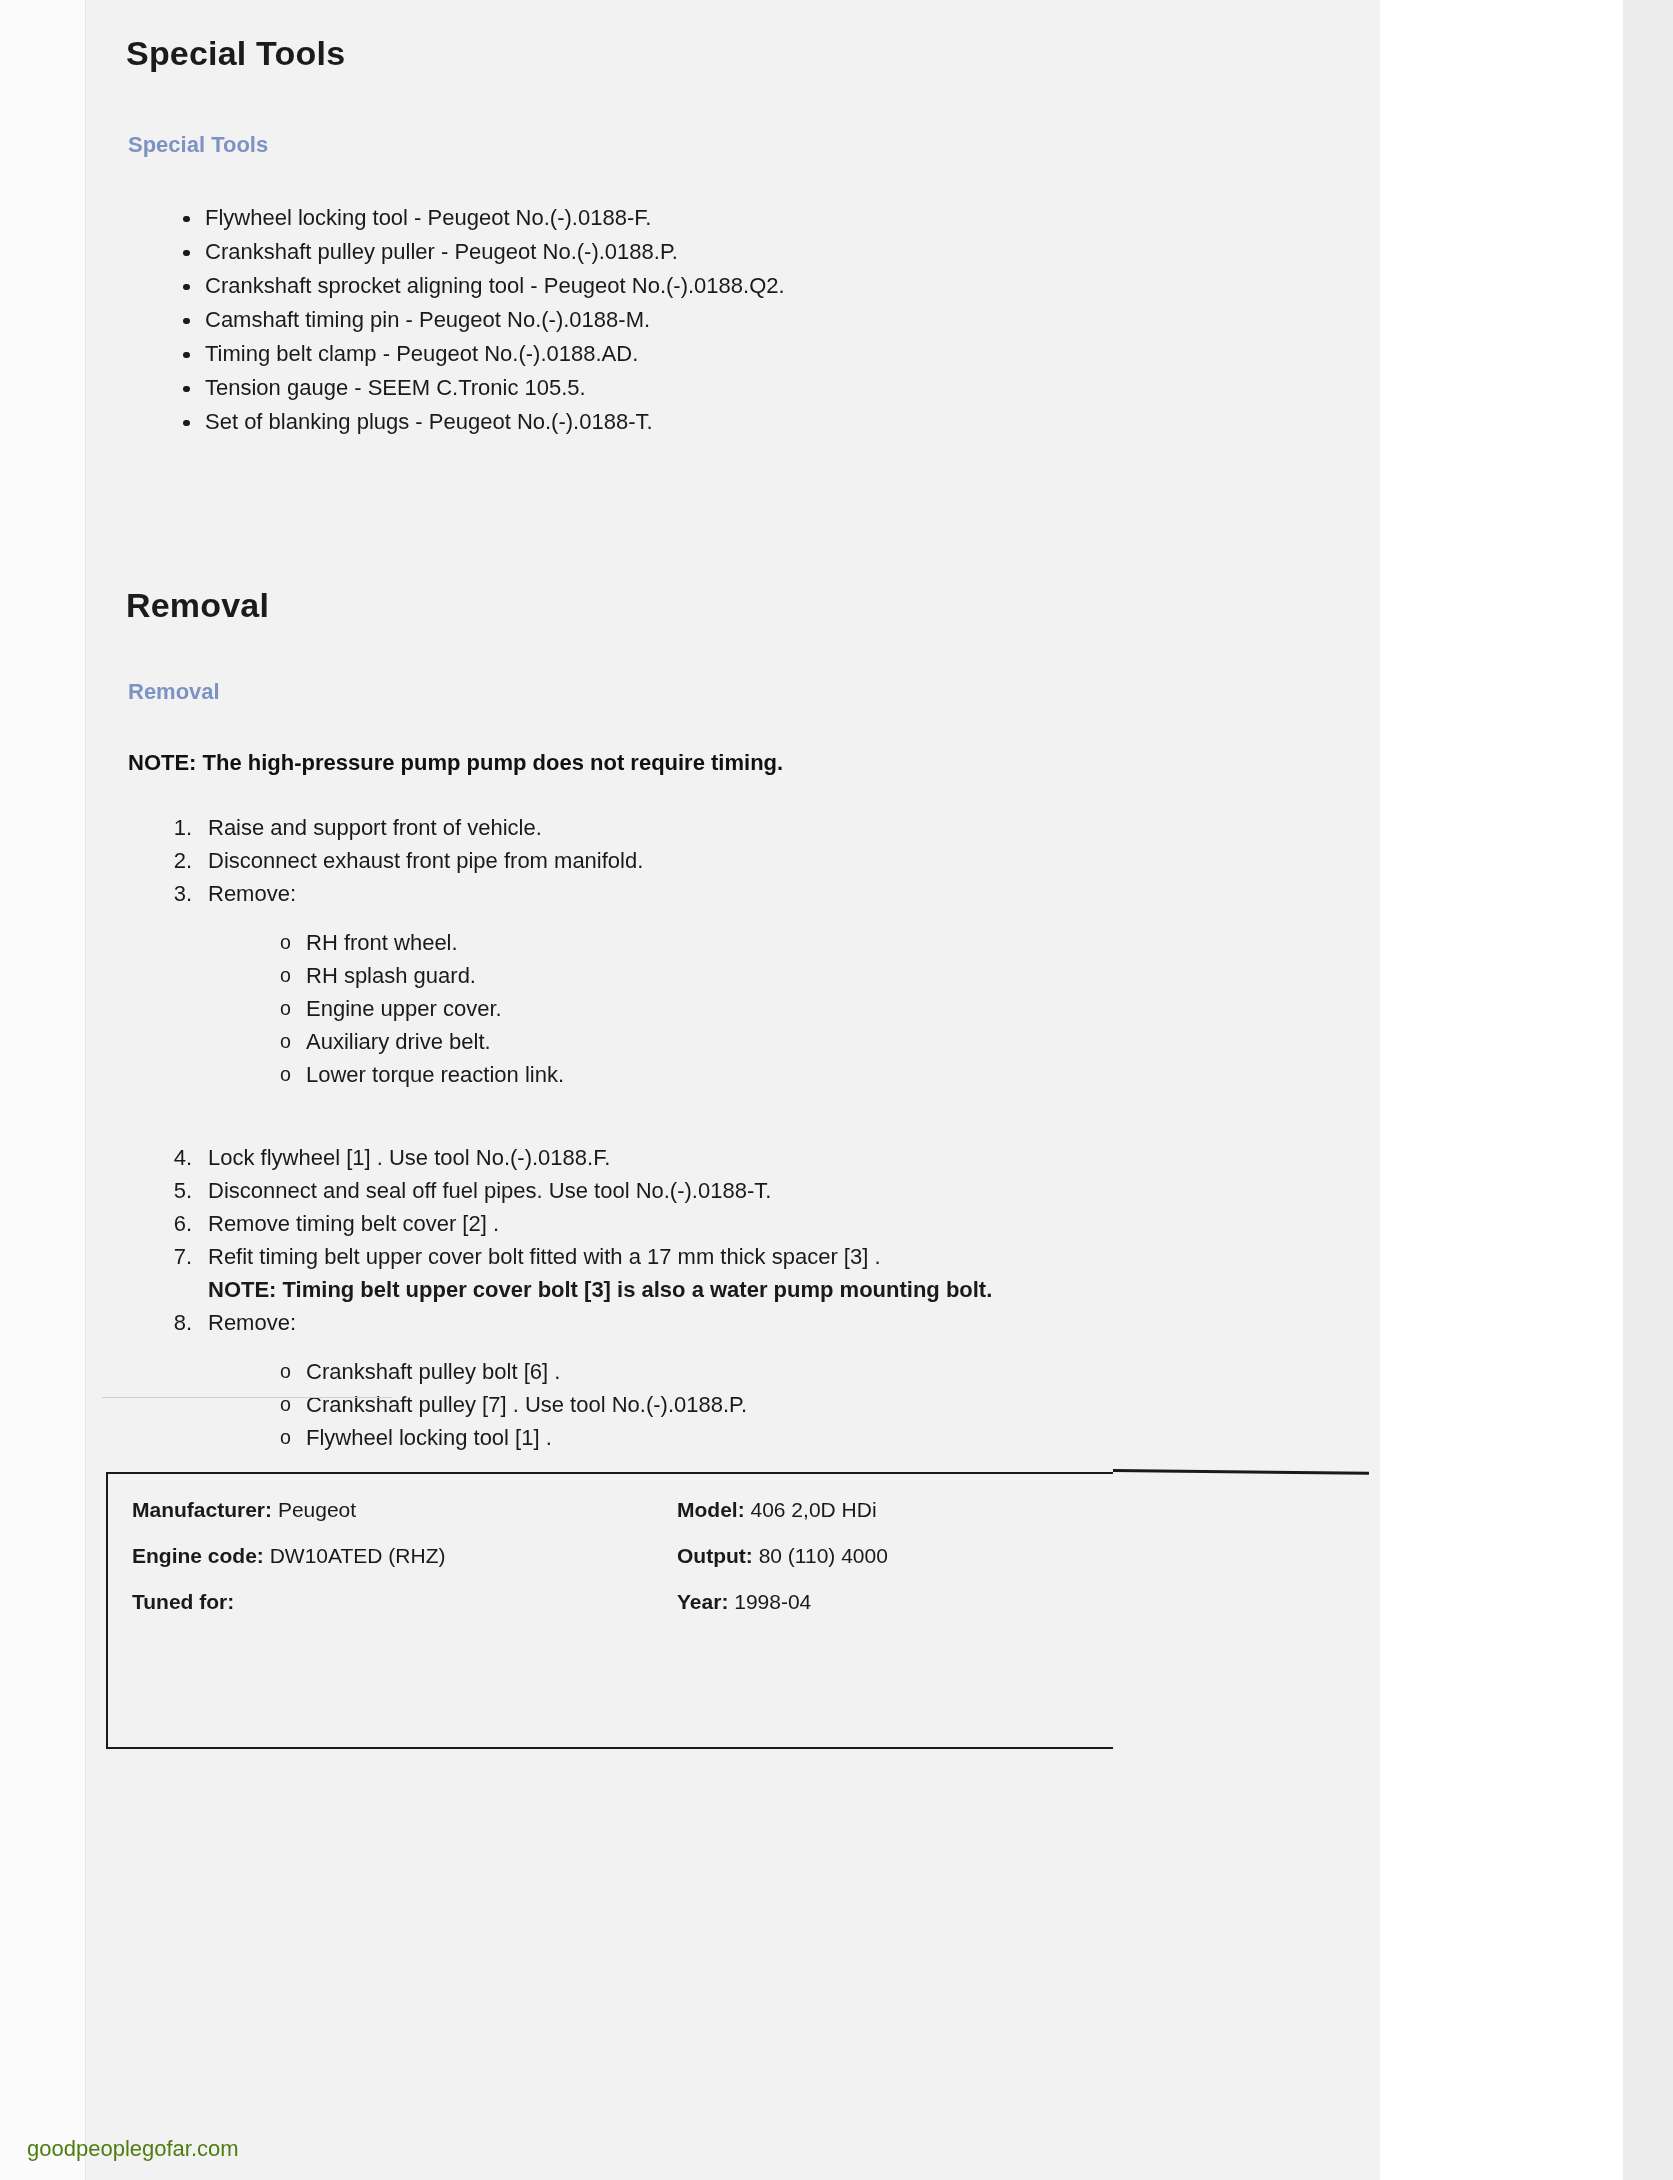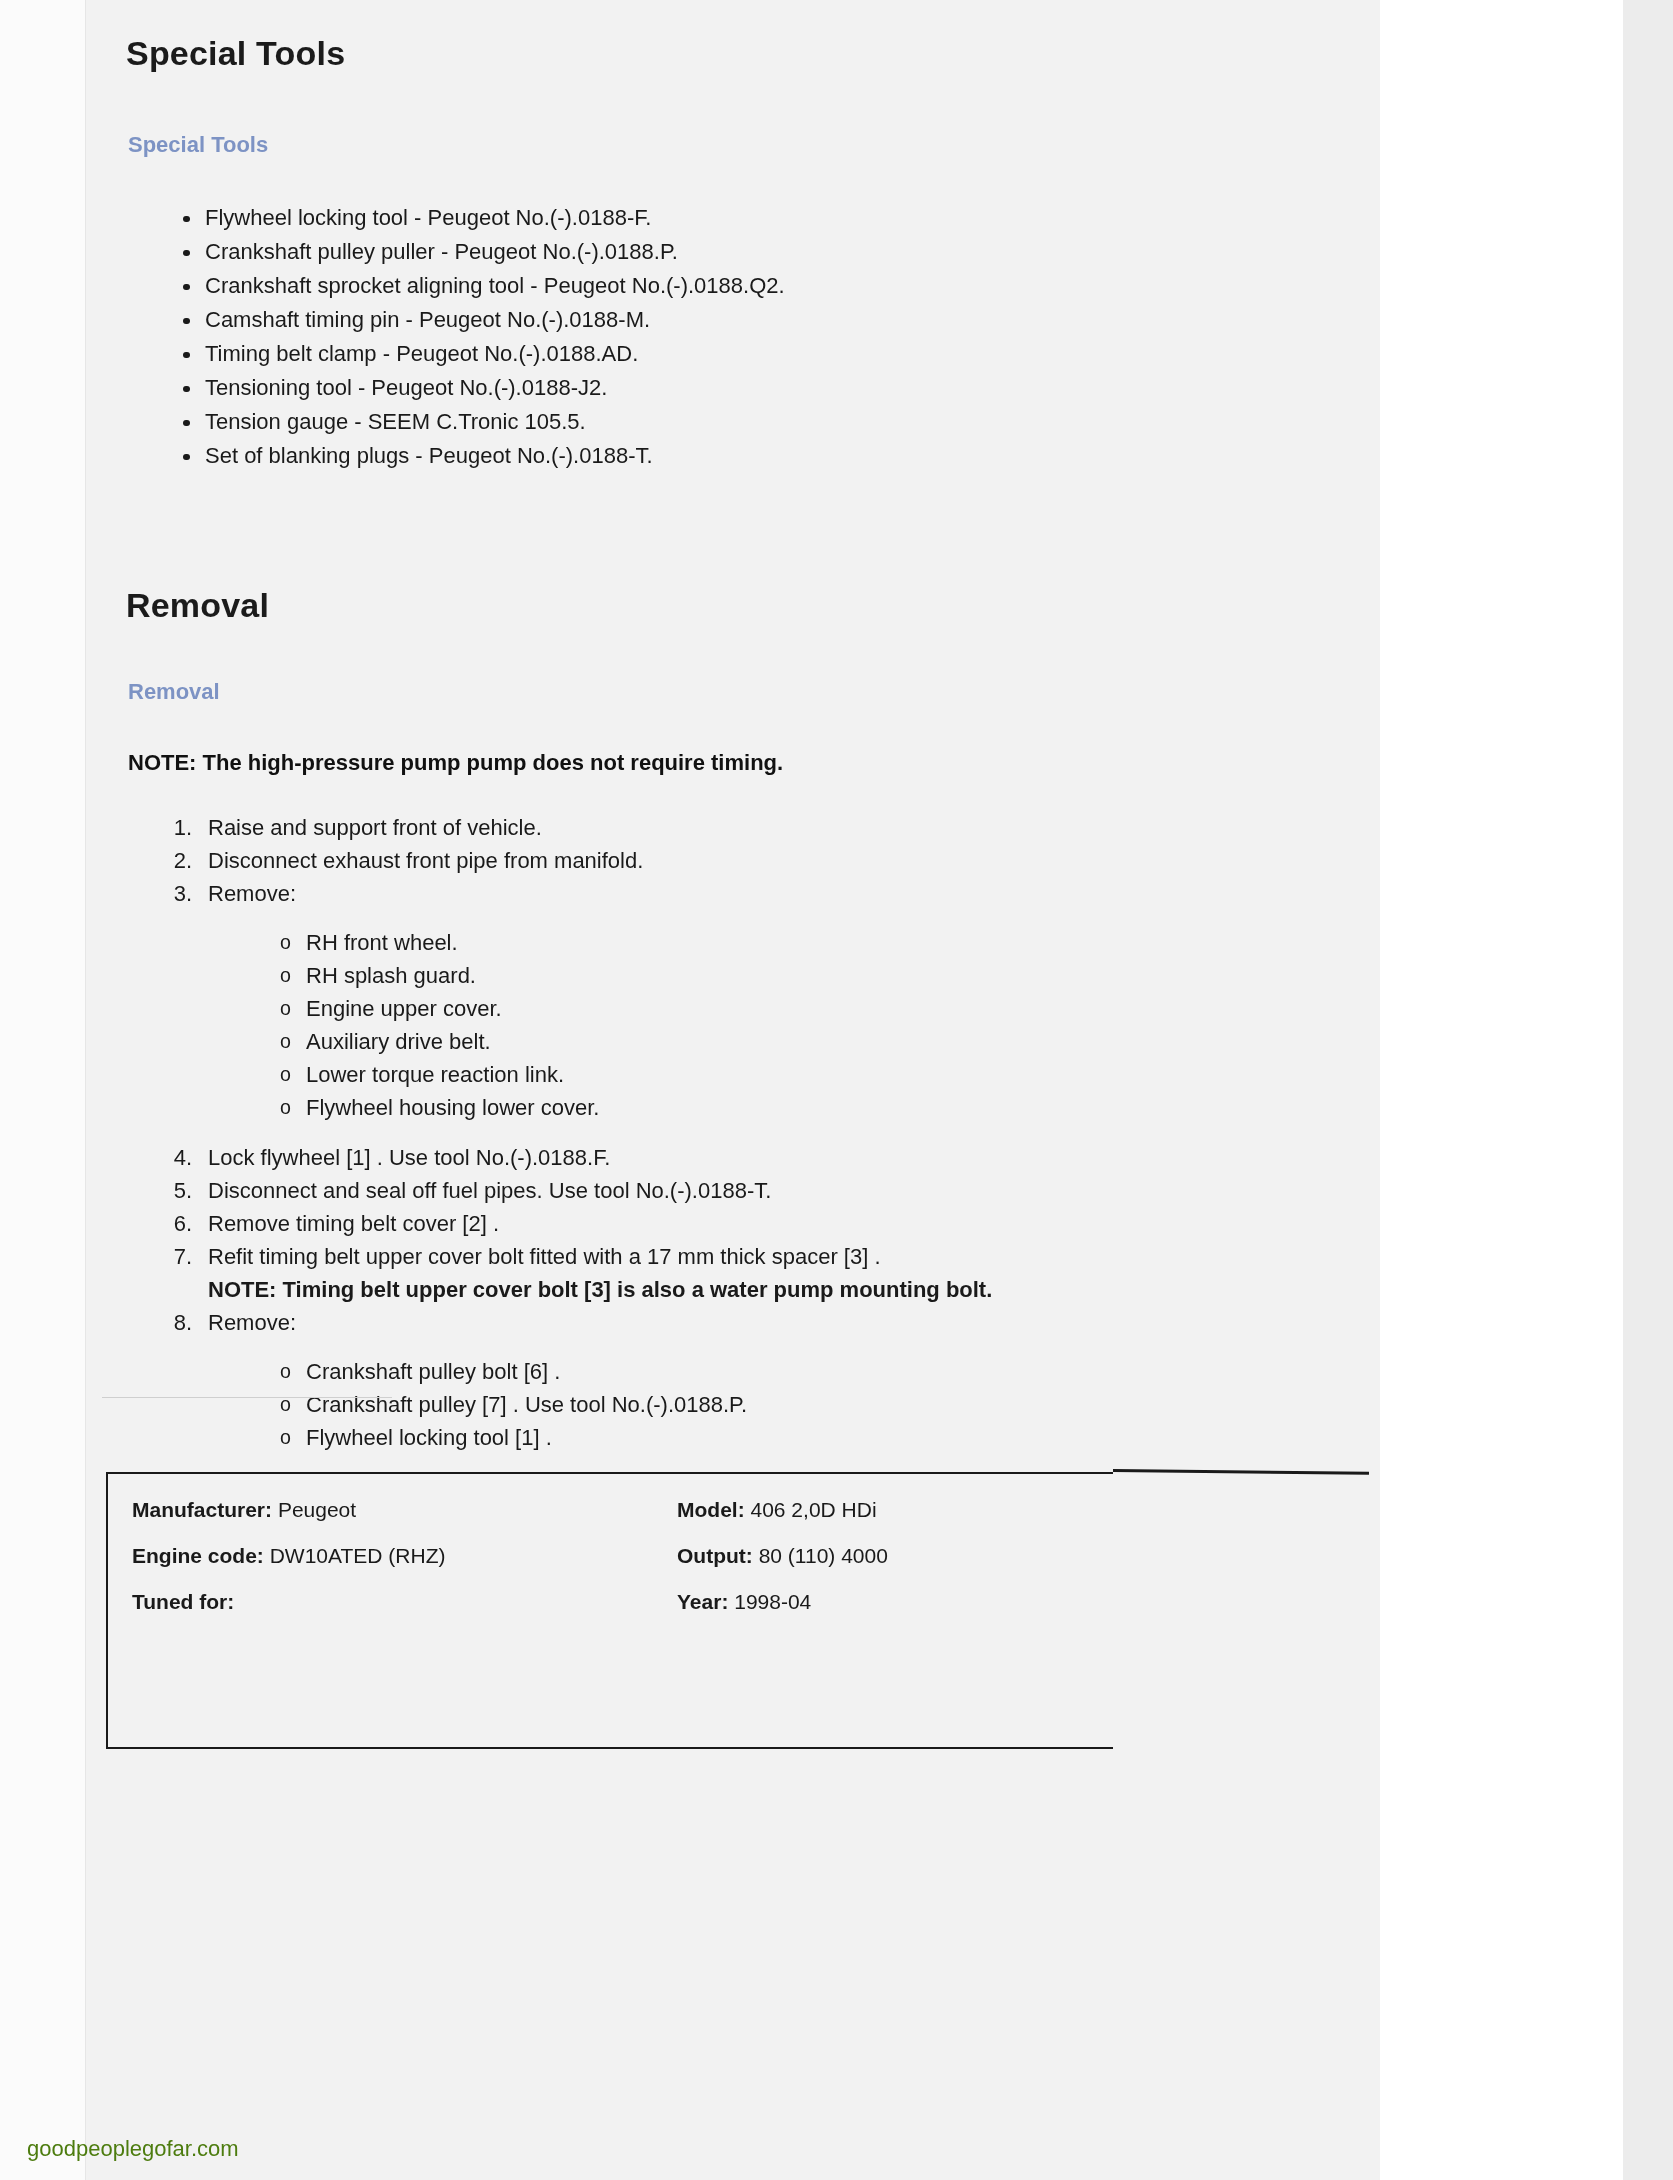--- a/index.html
+++ b/index.html
@@ -191,21 +191,20 @@
     <h1 class="section-title" style="left:126px; top:34px;">Special Tools</h1>
 
     <h2 class="sub-title" style="left:128px; top:132px;">Special Tools</h2>
 
     <ul class="tools-list" style="left:164px; top:201px; width:1278px;">
       <li><span>Flywheel locking tool - Peugeot No.(-).0188-F.</span></li>
       <li><span>Crankshaft pulley puller - Peugeot No.(-).0188.P.</span></li>
       <li><span>Crankshaft sprocket aligning tool - Peugeot No.(-).0188.Q2.</span></li>
       <li><span>Camshaft timing pin - Peugeot No.(-).0188-M.</span></li>
       <li><span>Timing belt clamp - Peugeot No.(-).0188.AD.</span></li>
-      <li><span>Tensioning tool - Peugeot No.(-).0188-J2.</span></li>
       <li><span>Tension gauge - SEEM C.Tronic 105.5.</span></li>
       <li><span>Set of blanking plugs - Peugeot No.(-).0188-T.</span></li>
     </ul>
 
     <h1 class="section-title" style="left:126px; top:586px;">Removal</h1>
 
     <h2 class="sub-title" style="left:128px; top:679px;">Removal</h2>
 
     <p class="note" style="left:128px; top:750px;">NOTE: The high-pressure pump pump does not require timing.</p>
 
@@ -220,21 +219,20 @@
       </li>
       <li>
         <span class="num">3.</span>
         <span>Remove:</span>
         <ul class="sub-list">
           <li><span>RH front wheel.</span></li>
           <li><span>RH splash guard.</span></li>
           <li><span>Engine upper cover.</span></li>
           <li><span>Auxiliary drive belt.</span></li>
           <li><span>Lower torque reaction link.</span></li>
-          <li><span>Flywheel housing lower cover.</span></li>
         </ul>
       </li>
     </ol>
 
     <ol class="steps" style="left:153px; top:1141px; width:1363px;">
       <li>
         <span class="num">4.</span>
         <span>Lock flywheel [1] . Use tool No.(-).0188.F.</span>
       </li>
       <li>

